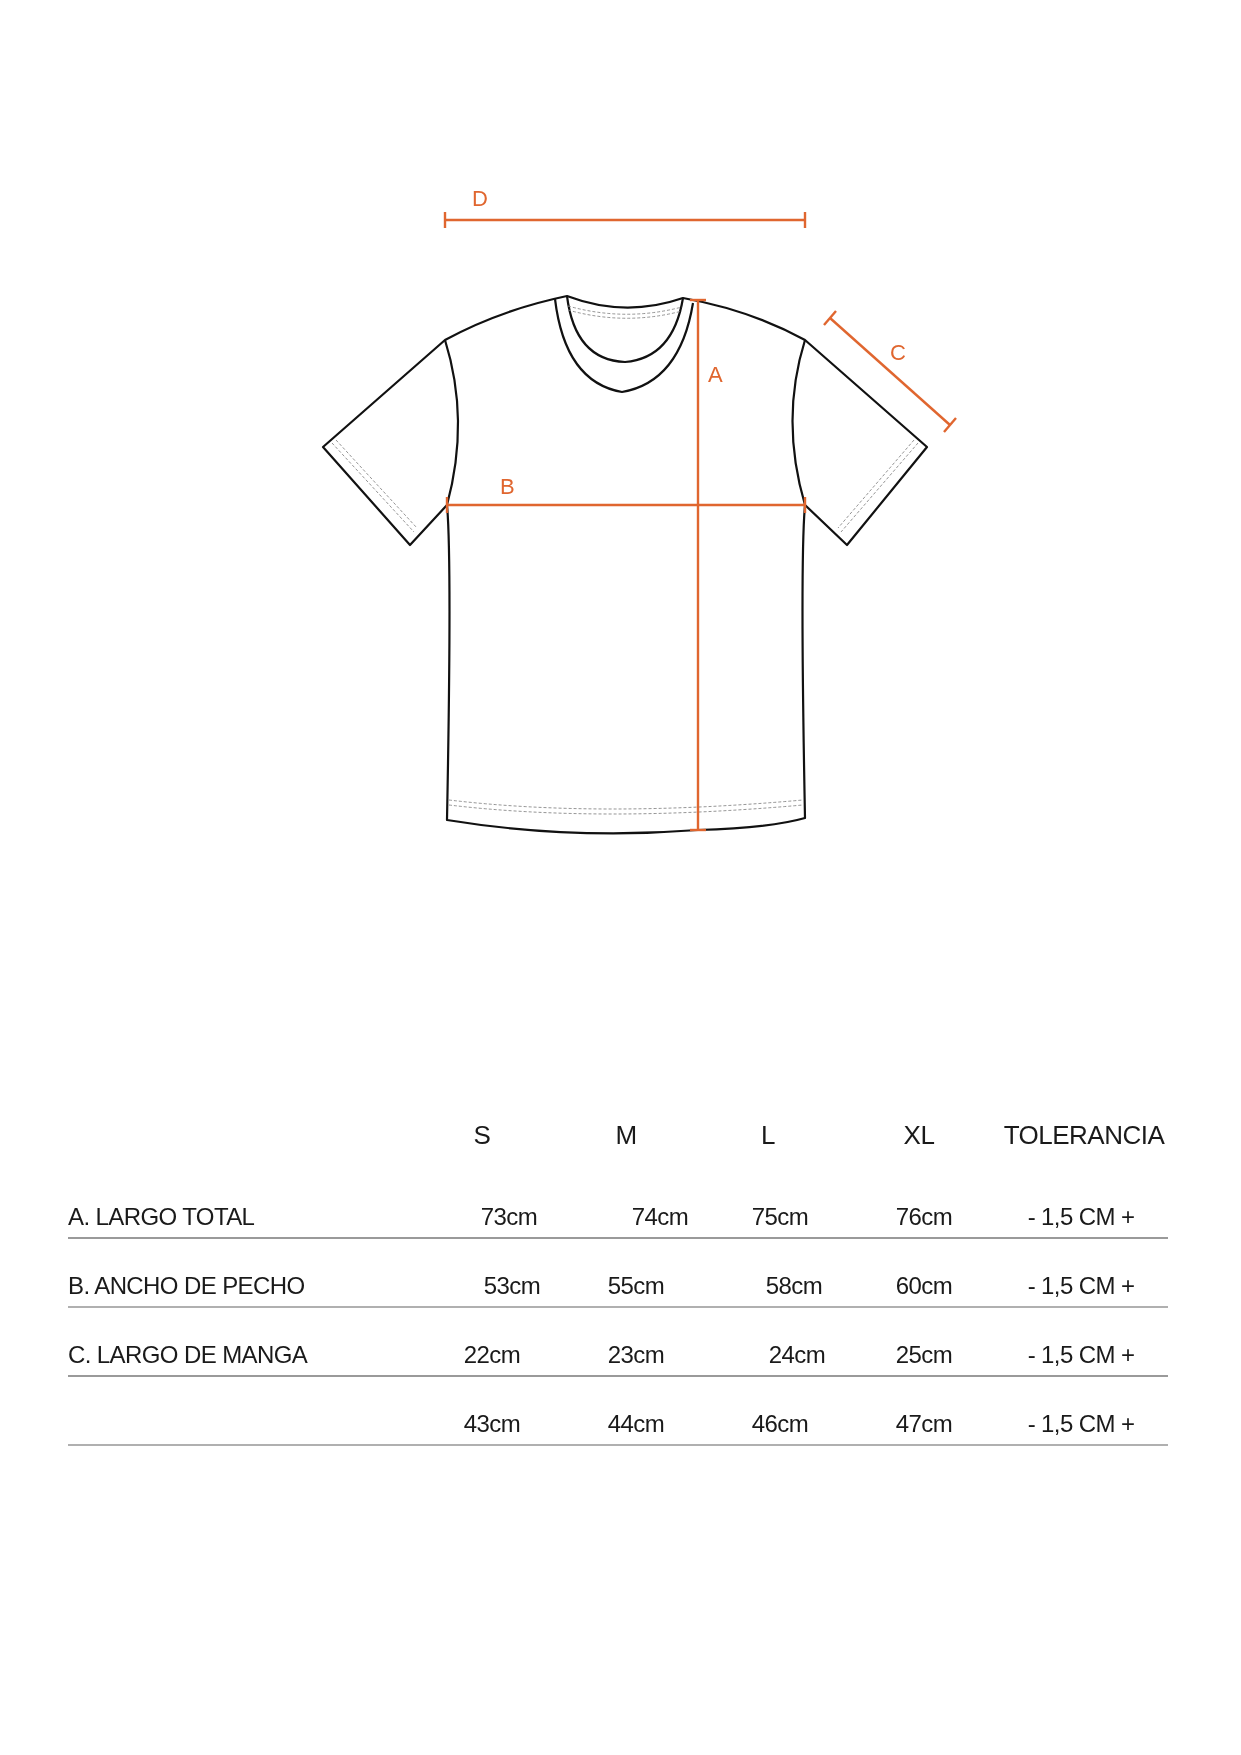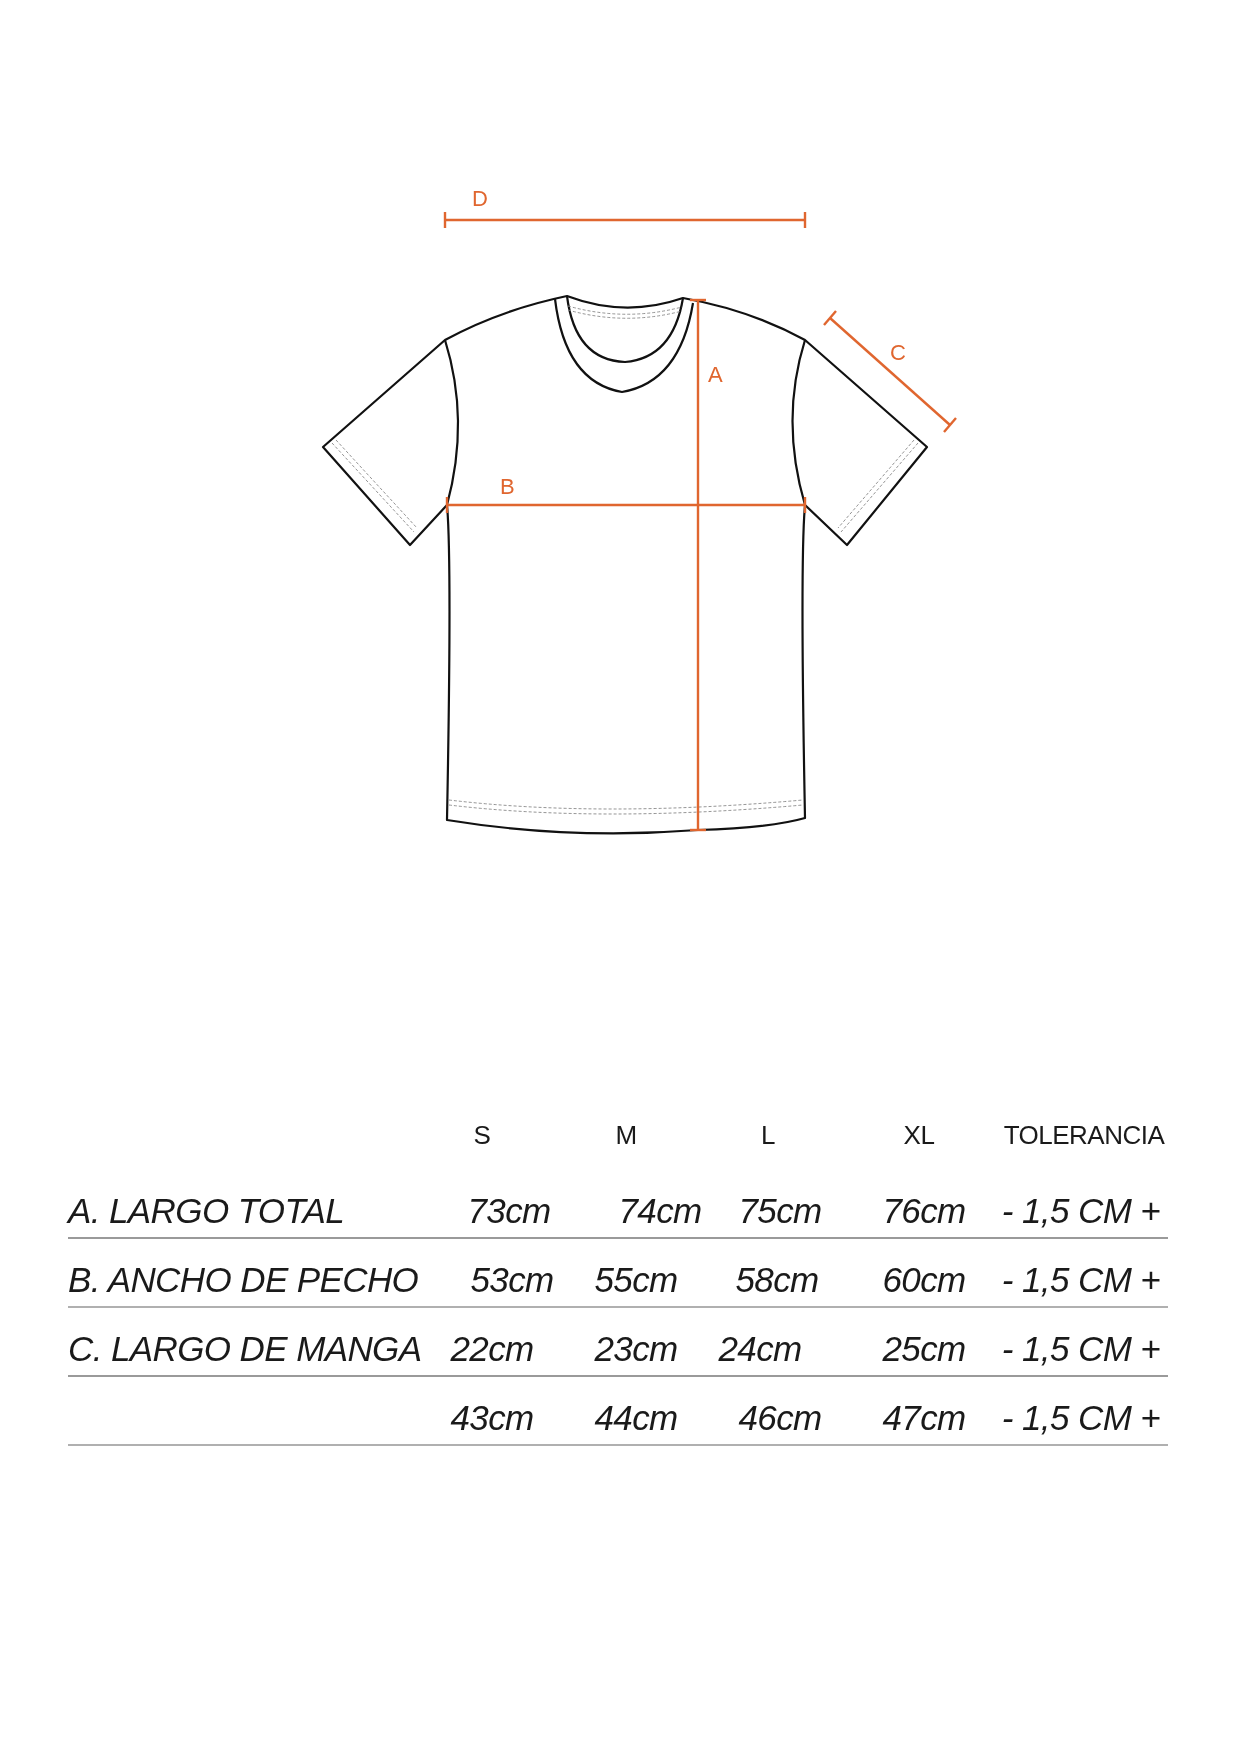--- a/index.html
+++ b/index.html
@@ -5,21 +5,21 @@
   html, body { margin: 0; padding: 0; background: #ffffff; }
   body { width: 1241px; height: 1755px; position: relative; overflow: hidden;
          font-family: "Liberation Sans", "DejaVu Sans", sans-serif; color: #1a1a1a; }
   #diagram { position: absolute; left: 0; top: 0; width: 1241px; height: 900px; }
   .mlabel { font-family: "Liberation Sans", sans-serif; font-size: 22px; fill: #e0662f; }
   #size-table { position: absolute; left: 68px; top: 1110px; width: 1100px; }
   .thead { position: relative; height: 60px; }
   .thead span { position: absolute; top: 10px; font-size: 26px; letter-spacing: -0.5px; transform: translateX(-50%); }
   .trow { position: relative; height: 69px; border-bottom: 2px solid #9a9a9a; box-sizing: border-box; }
   .trow:nth-child(odd) { border-bottom-color: #b0b0b0; }
-  .trow span { position: absolute; bottom: 6px; font-size: 35px; letter-spacing: -0.6px; white-space: nowrap; font-style: italic; }
+  .trow span { position: absolute; bottom: 6px; font-size: 24px; letter-spacing: -0.6px; white-space: nowrap; }
   .trow .rlabel { left: 0; }
   .trow .val { transform: translateX(-50%); }
 </style>
 </head>
 <body>
 
 <svg id="diagram" viewBox="0 0 1241 900" xmlns="http://www.w3.org/2000/svg">
 
   <g fill="none" stroke="#111" stroke-width="2.2" stroke-linejoin="round">
 
@@ -96,30 +96,30 @@
     <span class="val" style="left:592px">74cm</span>
     <span class="val" style="left:712px">75cm</span>
     <span class="val" style="left:856px">76cm</span>
     <span class="val" style="left:1013px">- 1,5 CM +</span>
   </div>
 
   <div class="trow">
     <span class="rlabel">B. ANCHO DE PECHO</span>
     <span class="val" style="left:444px">53cm</span>
     <span class="val" style="left:568px">55cm</span>
-    <span class="val" style="left:709px">58cm</span>
+    <span class="val" style="left:726px">58cm</span>
     <span class="val" style="left:856px">60cm</span>
     <span class="val" style="left:1013px">- 1,5 CM +</span>
   </div>
 
   <div class="trow">
     <span class="rlabel">C. LARGO DE MANGA</span>
     <span class="val" style="left:424px">22cm</span>
     <span class="val" style="left:568px">23cm</span>
-    <span class="val" style="left:692px">24cm</span>
+    <span class="val" style="left:729px">24cm</span>
     <span class="val" style="left:856px">25cm</span>
     <span class="val" style="left:1013px">- 1,5 CM +</span>
   </div>
 
   <div class="trow">
     <span class="val" style="left:424px">43cm</span>
     <span class="val" style="left:568px">44cm</span>
     <span class="val" style="left:712px">46cm</span>
     <span class="val" style="left:856px">47cm</span>
     <span class="val" style="left:1013px">- 1,5 CM +</span>

